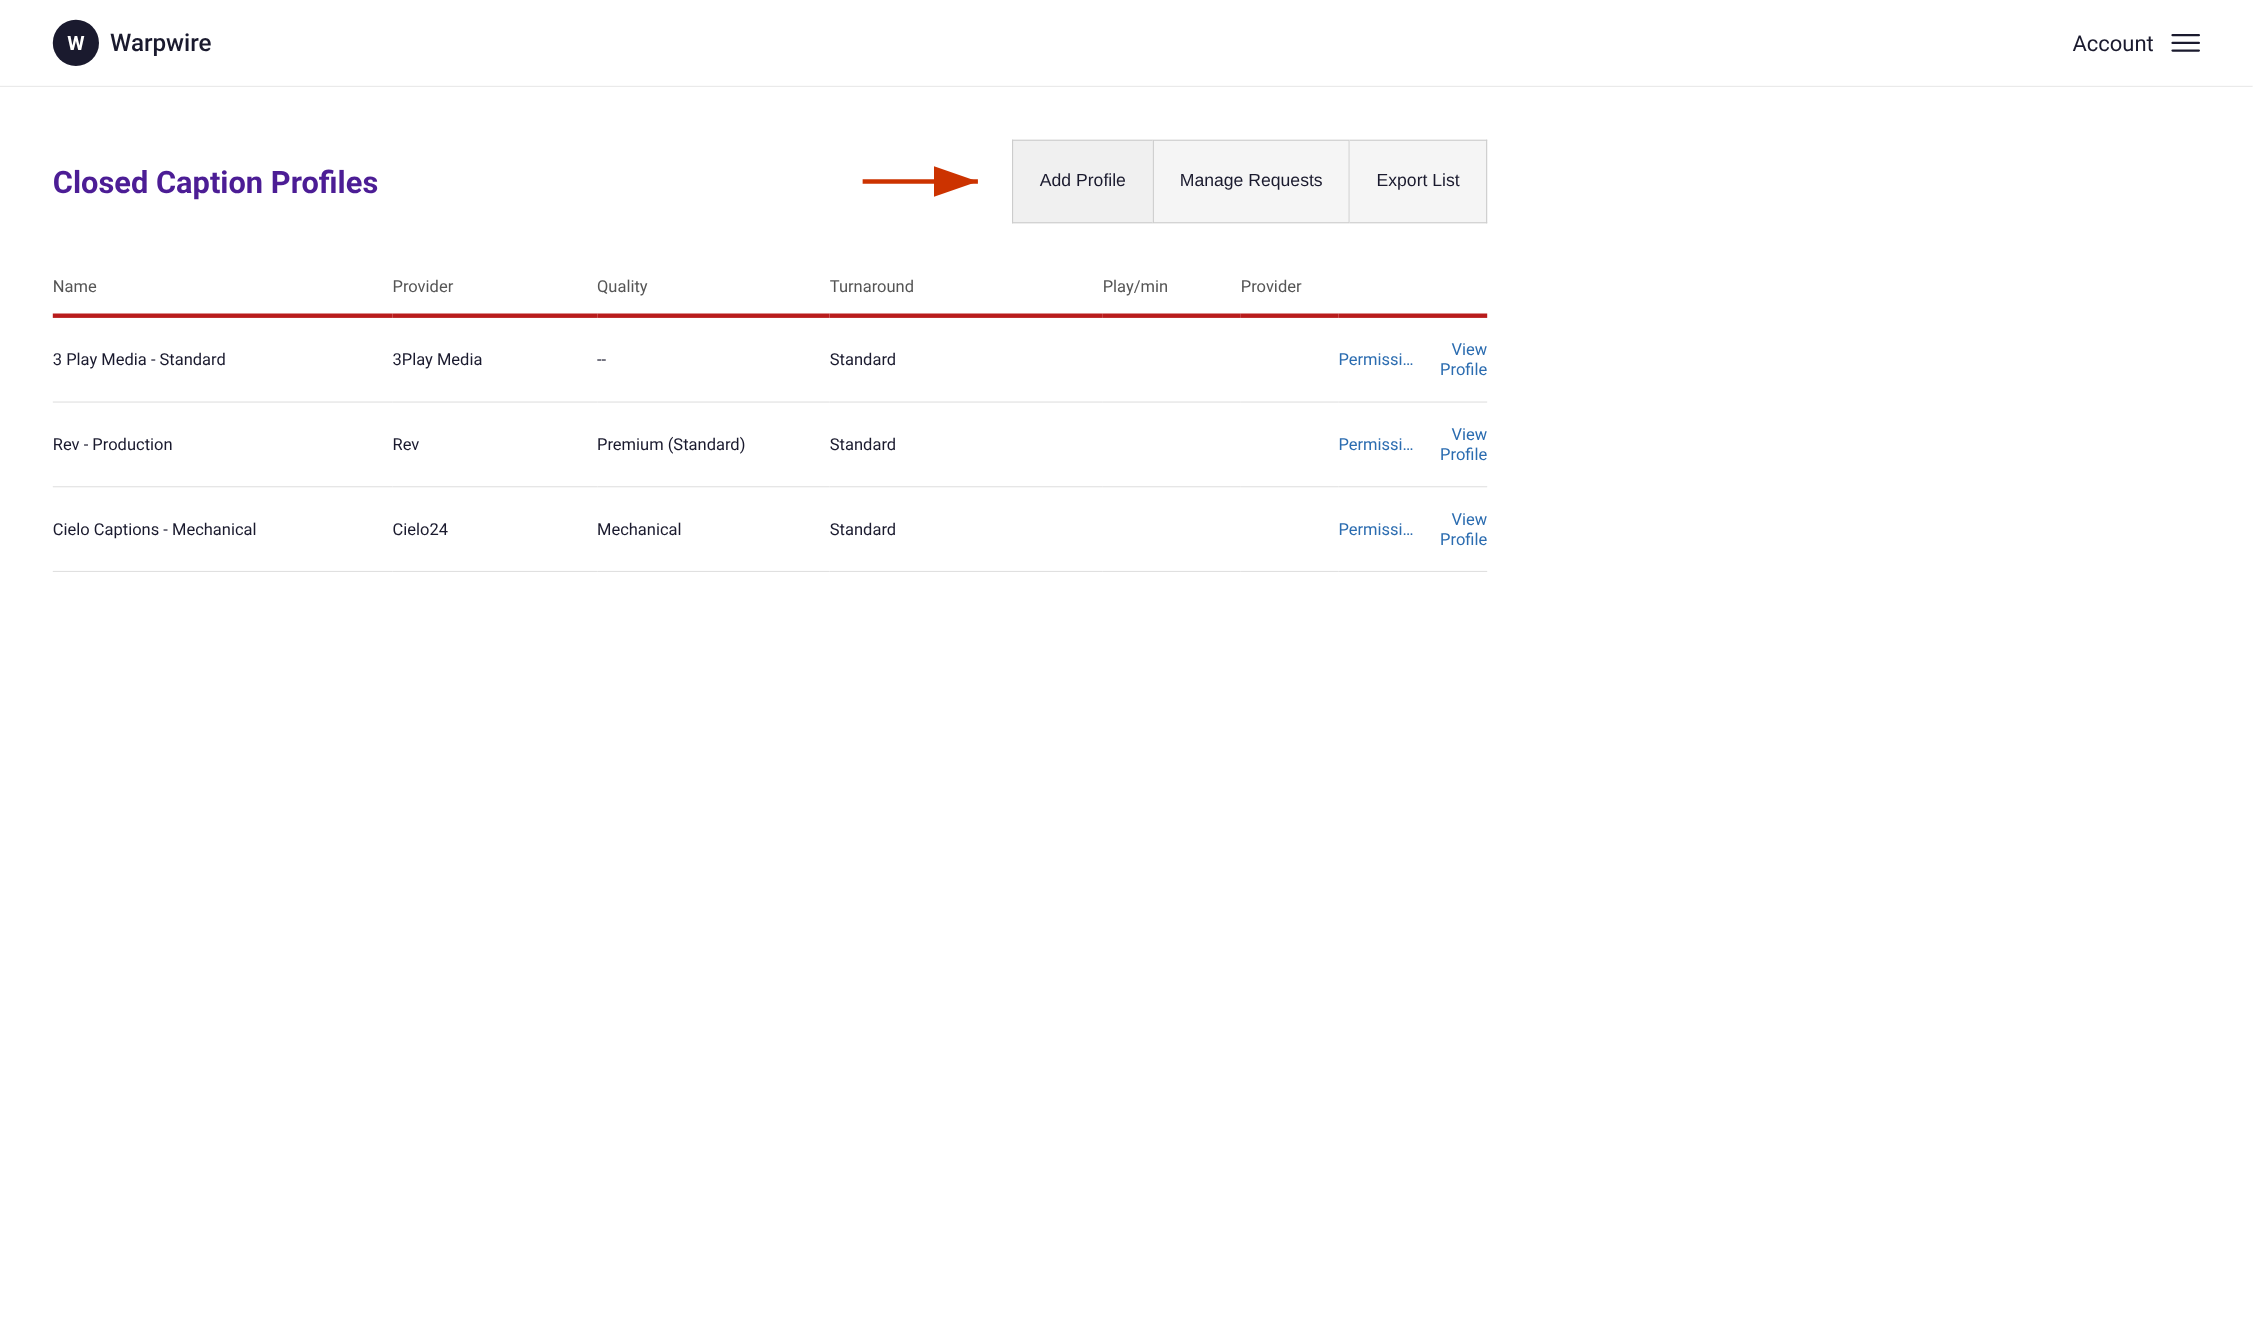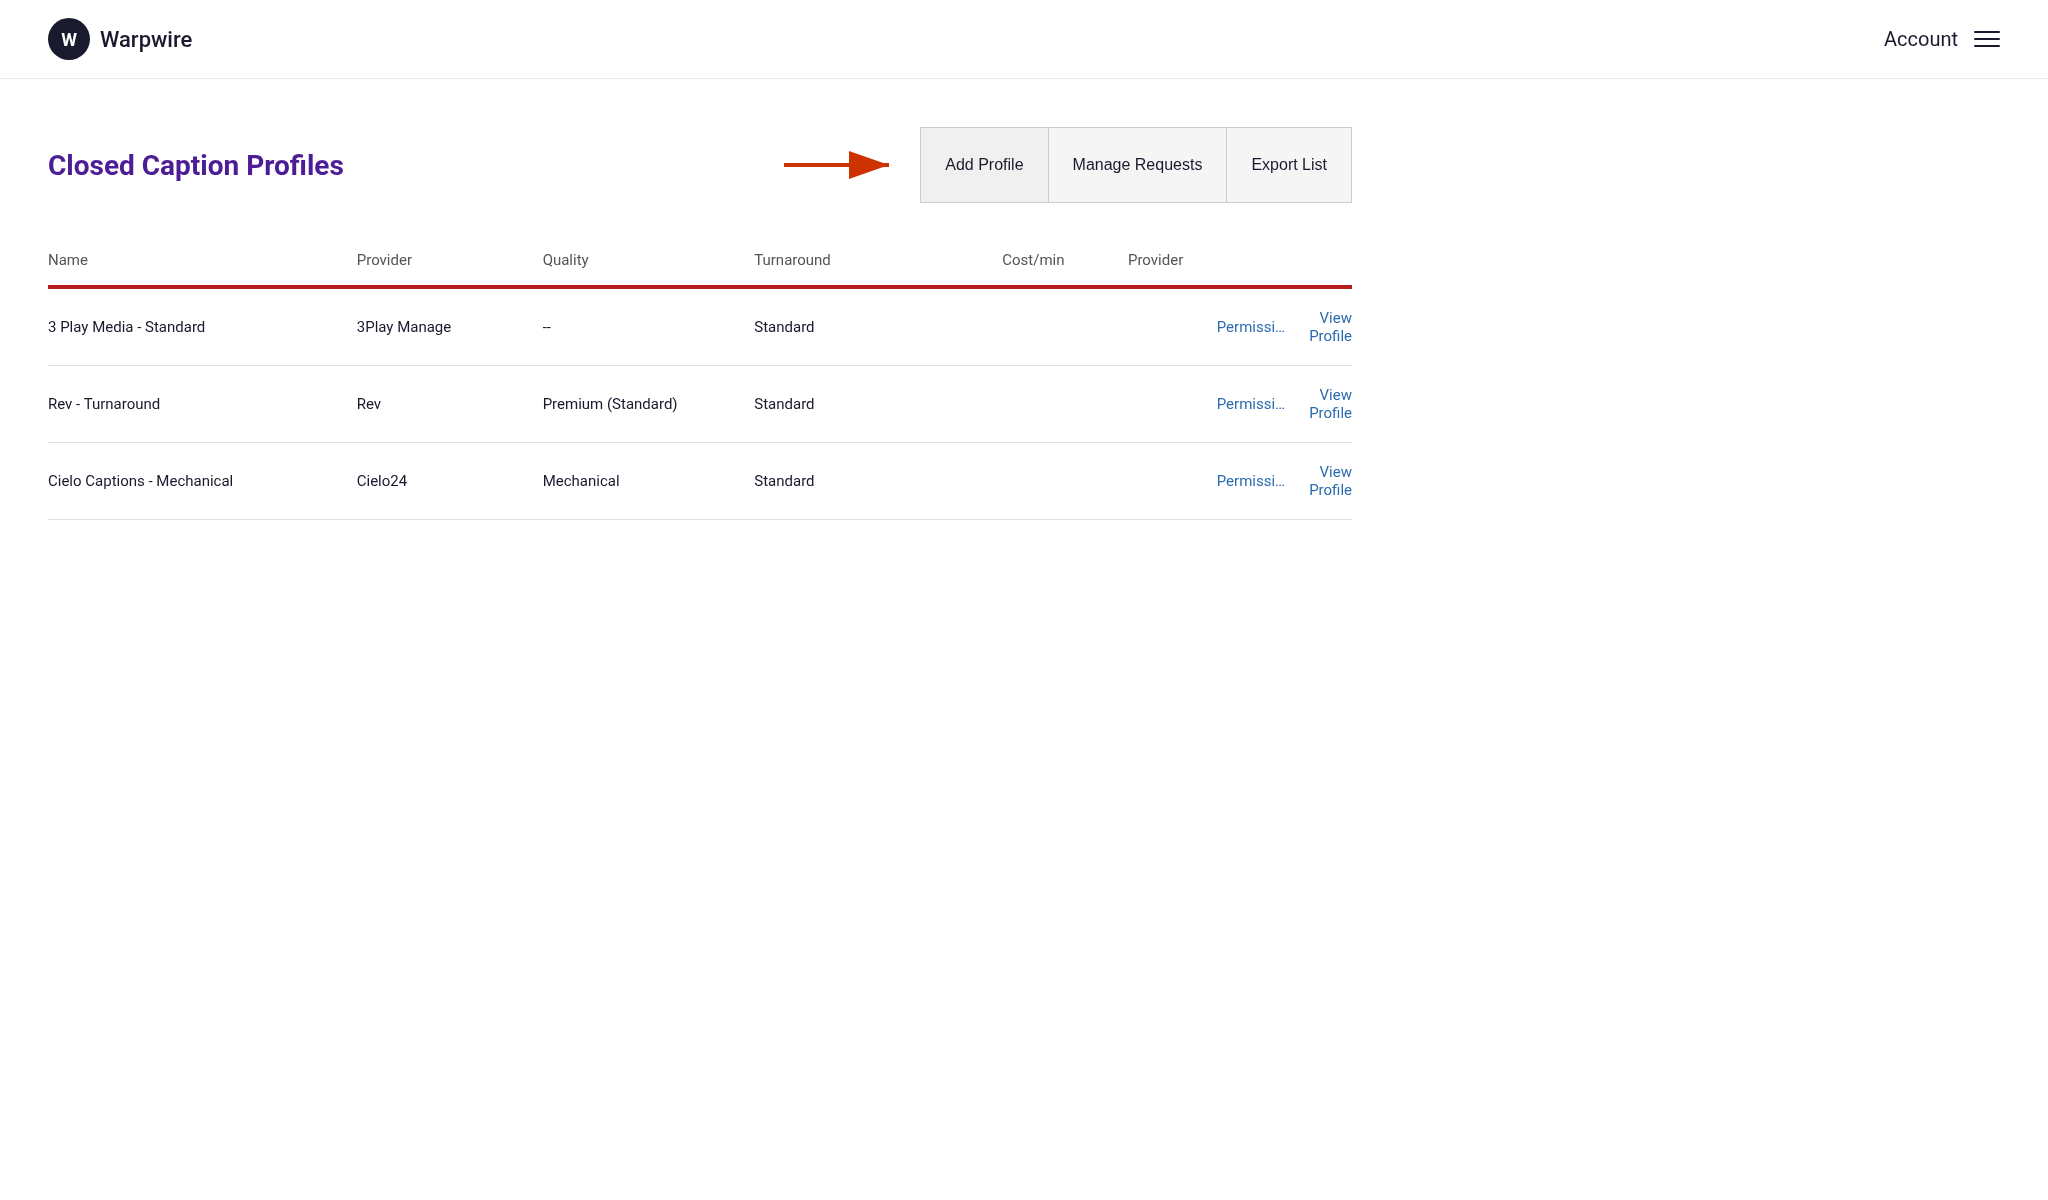--- a/index.html
+++ b/index.html
@@ -234,46 +234,46 @@
         <th class="col-provider">
           <span>Provider</span>
         </th>
         <th class="col-quality">
           <span>Quality</span>
         </th>
         <th class="col-turnaround">
           <span>Turnaround</span>
         </th>
         <th class="col-cost">
-          <span>Cost/min</span>
+          <span>Play/min</span>
         </th>
         <th class="col-default">
           <span>Provider</span>
         </th>
         <th class="col-actions"></th>
       </tr>
     </thead>
     <tbody id="table-body">
 
     <tr>
       <td class="col-name">3 Play Media - Standard</td>
-      <td class="col-provider">3Play Manage</td>
+      <td class="col-provider">3Play Media</td>
       <td class="col-quality">--</td>
       <td class="col-turnaround">Standard</td>
       <td class="col-cost"></td>
       <td class="col-default"></td>
       <td class="col-actions">
         <div class="actions-cell">
           <a href="#" class="link-blue">Permissi…</a>
           <a href="#" class="link-blue">View Profile</a>
         </div>
       </td>
     </tr>
         <tr>
-      <td class="col-name">Rev - Turnaround</td>
+      <td class="col-name">Rev - Production</td>
       <td class="col-provider">Rev</td>
       <td class="col-quality">Premium (Standard)</td>
       <td class="col-turnaround">Standard</td>
       <td class="col-cost"></td>
       <td class="col-default"></td>
       <td class="col-actions">
         <div class="actions-cell">
           <a href="#" class="link-blue">Permissi…</a>
           <a href="#" class="link-blue">View Profile</a>
         </div>

